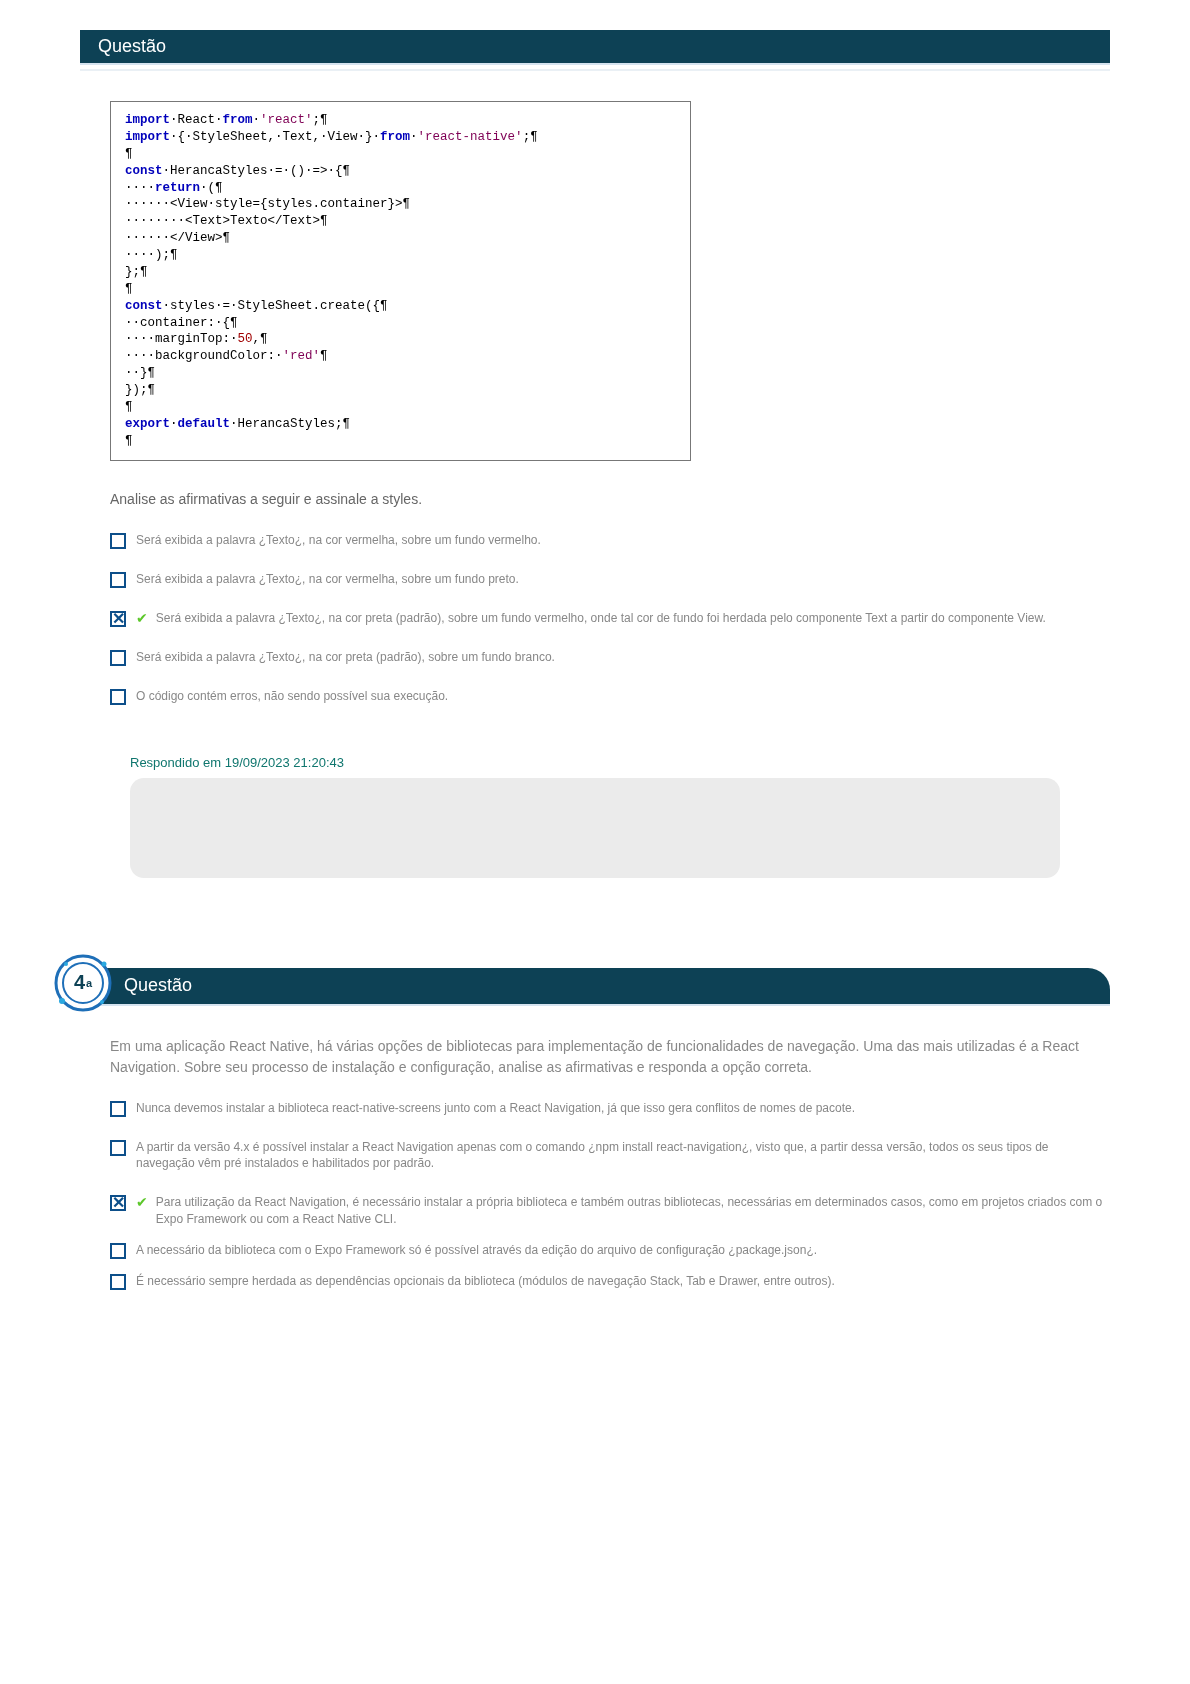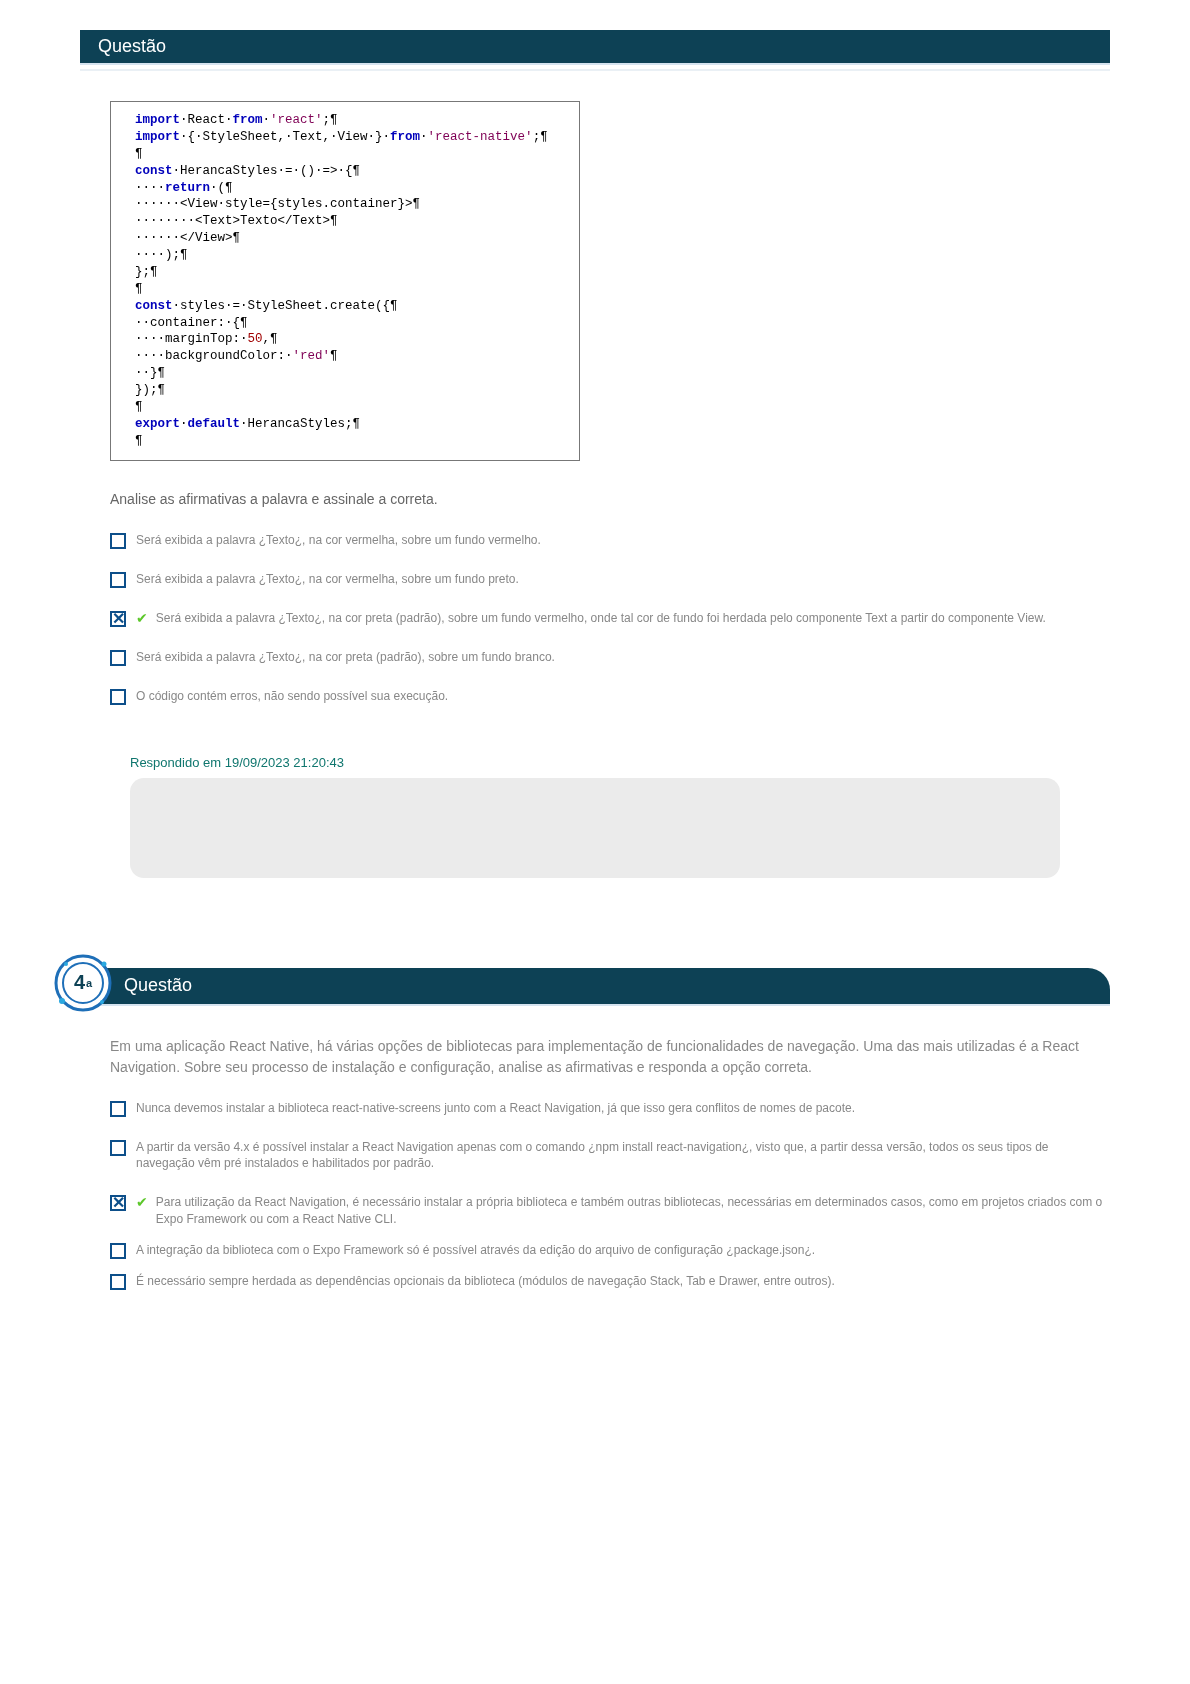--- a/index.html
+++ b/index.html
@@ -23,22 +23,22 @@
     border-bottom: 2px solid #d5e3ef;
     margin-bottom: 4px;
   }
   .q-subheader {
     height: 2px;
     background: #eaf0f5;
     margin-bottom: 30px;
   }
   .code-box {
     border: 1px solid #777;
-    padding: 10px 14px 10px 24px;
-    width: 470px;
+    padding: 10px 14px 10px 14px;
+    width: 581px;
     margin: 0 0 30px 30px;
     font-family: "Consolas","Courier New",monospace;
     font-size: 12.5px;
     line-height: 1.35;
     color: #000;
     white-space: pre;
   }
   .code-box .kw { color: #0000bb; font-weight: bold; }
   .code-box .str { color: #7f0055; }
   .code-box .num { color: #a00000; }
@@ -146,21 +146,21 @@
 <span class="kw">const</span><span>·styles·=·StyleSheet.create({¶</span>
 <span>··container:·{¶</span>
 <span>····marginTop:·</span><span class="num">50</span><span>,¶</span>
 <span>····backgroundColor:·</span><span class="str">'red'</span><span>¶</span>
 <span>··}¶</span>
 <span>});¶</span>
 <span>¶</span>
 <span class="kw">export</span><span>·</span><span class="kw">default</span><span>·HerancaStyles;¶</span>
 <span>¶</span></div>
 
-    <div class="prompt-text">Analise as afirmativas a palavra e assinale a correta.</div>
+    <div class="prompt-text">Analise as afirmativas a seguir e assinale a styles.</div>
 
     <div class="options">
       <div class="option-row">
         <span class="checkbox"></span>
         <span class="option-text">Será exibida a palavra ¿Texto¿, na cor vermelha, sobre um fundo vermelho.</span>
       </div>
       <div class="option-row">
         <span class="checkbox"></span>
         <span class="option-text">Será exibida a palavra ¿Texto¿, na cor vermelha, sobre um fundo preto.</span>
       </div>
@@ -217,21 +217,21 @@
         <span class="checkbox"></span>
         <span class="option-text">A partir da versão 4.x é possível instalar a React Navigation apenas com o comando ¿npm install react-navigation¿, visto que, a partir dessa versão, todos os seus tipos de navegação vêm pré instalados e habilitados por padrão.</span>
       </div>
       <div class="option-row tight">
         <span class="checkbox checked"></span>
         <span class="tick-icon">✔</span>
         <span class="option-text">Para utilização da React Navigation, é necessário instalar a própria biblioteca e também outras bibliotecas, necessárias em determinados casos, como em projetos criados com o Expo Framework ou com a React Native CLI.</span>
       </div>
       <div class="option-row tight">
         <span class="checkbox"></span>
-        <span class="option-text">A integração da biblioteca com o Expo Framework só é possível através da edição do arquivo de configuração ¿package.json¿.</span>
+        <span class="option-text">A necessário da biblioteca com o Expo Framework só é possível através da edição do arquivo de configuração ¿package.json¿.</span>
       </div>
       <div class="option-row">
         <span class="checkbox"></span>
         <span class="option-text">É necessário sempre herdada as dependências opcionais da biblioteca (módulos de navegação Stack, Tab e Drawer, entre outros).</span>
       </div>
     </div>
 
   </div>
 
 </div>

